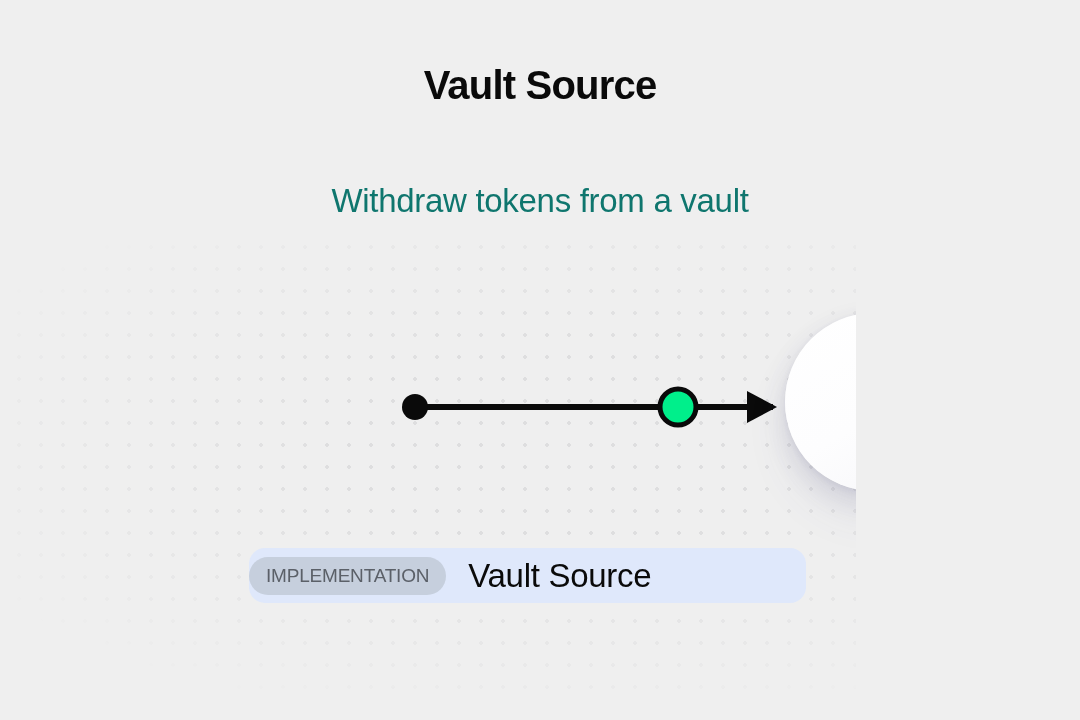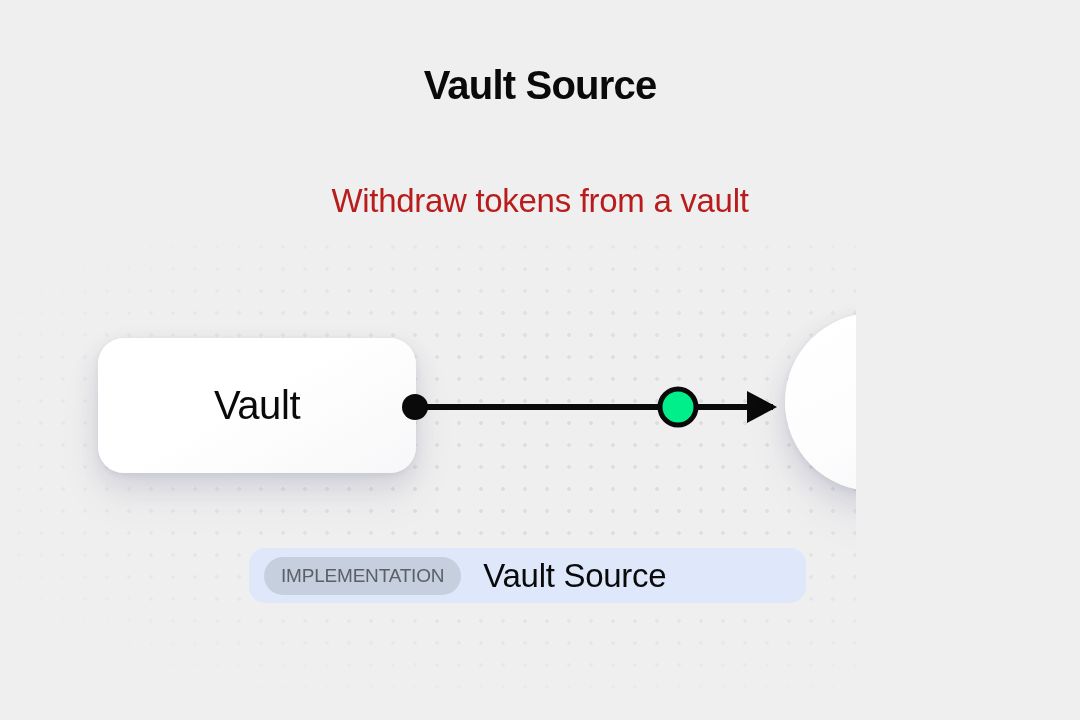--- a/index.html
+++ b/index.html
@@ -55,21 +55,21 @@
     color:#0a0a0a;
   }
   #page-subtitle {
     position:absolute;
     left:0; top:182px;
     width:1080px;
     text-align:center;
     font-size:33px;
     font-weight:400;
     letter-spacing:-0.3px;
-    color:#b91c1c;
+    color:#0f766e;
   }
 
   
   #diagram { position:absolute; left:0; top:0; width:1080px; height:720px; }
 
   .node-box {
     position:absolute;
     left:98px; top:338px;
     width:318px; height:135px;
     border-radius:26px;
@@ -107,21 +107,20 @@
   }
 
   
   #impl-badge {
     position:absolute;
     left:249px; top:548px;
     width:557px; height:55px;
     border-radius:16px;
     background:#dfe8fb;
     display:flex; align-items:center;
-    padding-left:15px;
   }
   #impl-pill {
     height:38px;
     border-radius:19px;
     background:#c6cfdd;
     display:flex; align-items:center;
     padding:0 17px;
   }
   #impl-pill-label {
     font-size:19px;
@@ -154,23 +153,20 @@
         <path d="M34.7 25.9v2.2h-8.4c-5.2 0-9.4 4.2-9.4 9.4s4.2 9.4 9.4 9.4 9.4-4.2 9.4-9.4v-1.7h-7.7v1.7c0 .9-.8 1.7-1.7 1.7s-1.7-.8-1.7-1.7.8-1.7 1.7-1.7h8.4v-9.9z"></path>
       </g>
     </svg>
   </div>
 
   <div id="page-title">Vault Source</div>
   <div id="page-subtitle">Withdraw tokens from a vault</div>
 
   <div id="diagram">
 
-    <div class="node-box">
-      <span class="node-box-label">Vault</span>
-    </div>
 
     <svg id="edge-svg" viewBox="0 0 400 60" xmlns="http://www.w3.org/2000/svg">
       <line x1="20" y1="30" x2="378" y2="30" stroke="#0a0a0a" stroke-width="6"></line>
       <polygon points="352,14 382,30 352,46" fill="#0a0a0a"></polygon>
       <circle cx="20" cy="30" r="13" fill="#0a0a0a"></circle>
       <circle cx="283" cy="30" r="18" fill="#00ef8b" stroke="#0a0a0a" stroke-width="5"></circle>
     </svg>
 
     <div class="node-circle">
       <span class="node-circle-label">A</span>

